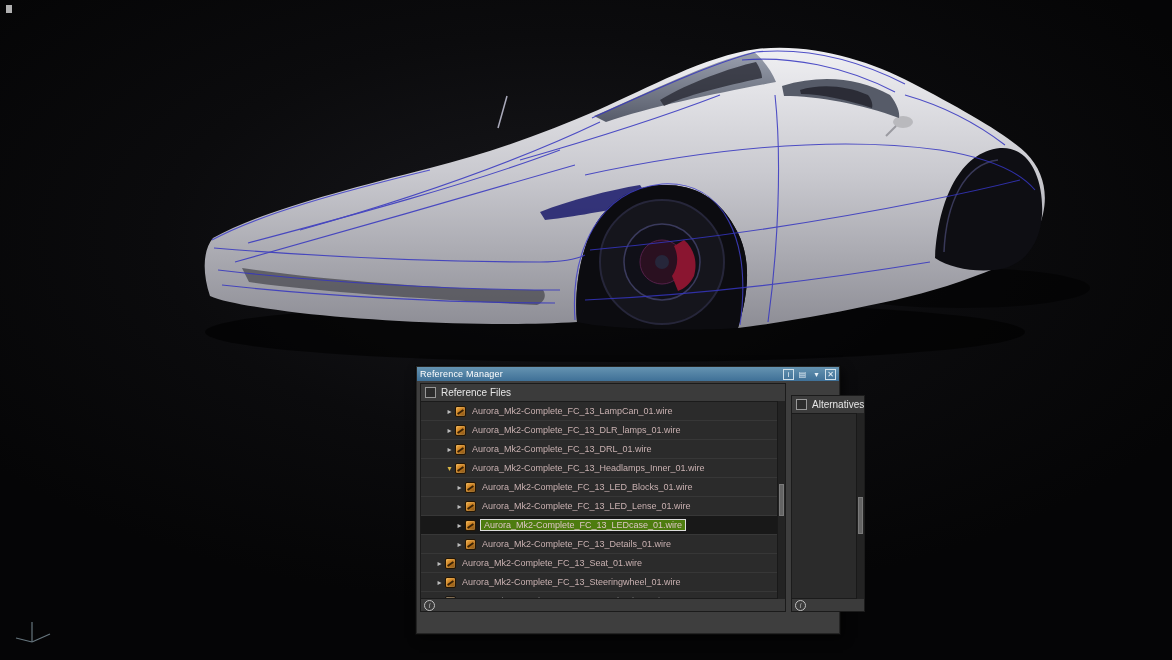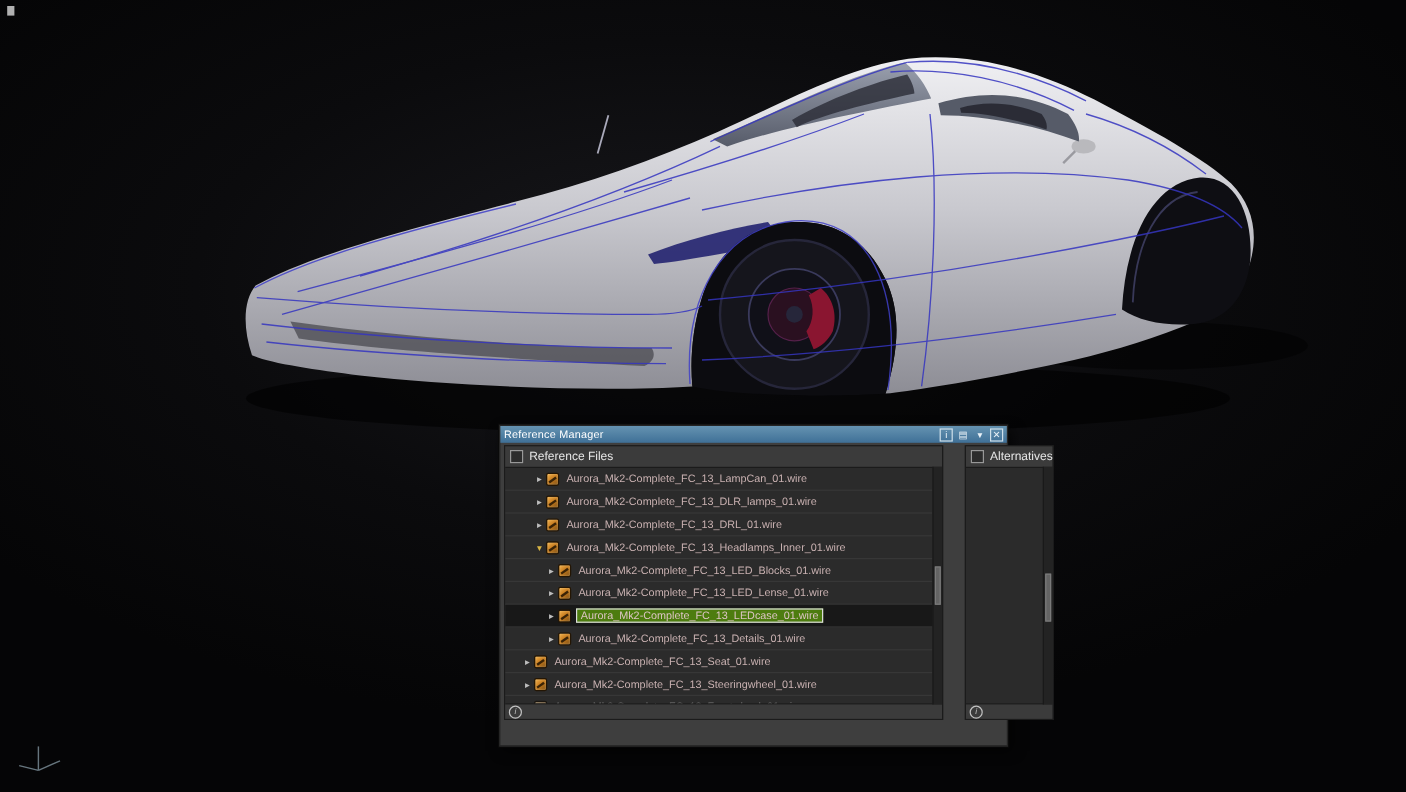--- a/index.html
+++ b/index.html
@@ -7,42 +7,42 @@
     position:relative; width:1172px; height:660px; overflow:hidden;
     background: radial-gradient(ellipse 62% 56% at 48% 36%, #18181c 0%, #0b0b0d 55%, #050506 100%);
     font-family:"Liberation Sans","DejaVu Sans",sans-serif;
   }
   .corner-marker { position:absolute; left:6px; top:5px; width:6px; height:8px; background:#cfcfcf; opacity:.85; }
   .car-svg { position:absolute; left:0; top:0; width:1172px; height:660px; }
   .axis-triad { position:absolute; left:10px; bottom:4px; width:46px; height:42px; }
 
   
   .refman {
-    position:absolute; left:416px; top:354px; width:424px; height:268px;
+    position:absolute; left:416px; top:366px; width:424px; height:268px;
     background:#3e3e3e; border:1px solid #242424; box-sizing:border-box;
     box-shadow:0 0 0 1px #0a0a0a, 3px 4px 10px rgba(0,0,0,.65);
   }
   .titlebar {
     height:14px; background:linear-gradient(#6593b1,#3f7097);
     display:flex; align-items:center; padding:0 3px;
   }
   .titlebar .title { font-size:9px; color:#ffffff; flex:1; letter-spacing:.2px; white-space:nowrap; }
   .tb-icon {
     width:11px; height:11px; font-size:8px; line-height:11px; text-align:center;
     color:#eaf2f8; margin-left:3px; box-sizing:border-box; cursor:default;
   }
   .tb-icon.boxed { border:1px solid #cfe0ea; line-height:9px; }
 
   .menubar { height:19px; background:#2a2a2a; border-bottom:1px solid #161616; display:flex; align-items:center; padding-left:2px; }
   .menu-item { font-size:9.5px; color:#c9c9c9; padding:0 8px; white-space:nowrap; }
 
-  .content { display:flex; gap:18px; padding:2px 3px; height:233px; box-sizing:border-box; }
+  .content { display:flex; gap:5px; padding:2px 3px; height:233px; box-sizing:border-box; }
   .panel { background:#2b2b2b; border:1px solid #1b1b1b; display:flex; flex-direction:column; position:relative; box-sizing:border-box; }
   .panel.files { width:366px; flex:none; }
-  .panel.alts  { flex:1; }
+  .panel.alts  { flex:1;margin-top:12px; }
 
   .panel-header { height:17px; flex:none; background:#3b3b3b; border-bottom:1px solid #1b1b1b; display:flex; align-items:center; font-size:10px; color:#e6e6e6; white-space:nowrap; }
   .checkbox { width:9px; height:9px; flex:none; border:1px solid #989898; background:#2c2c2c; margin:0 5px 0 4px; }
 
   .list { flex:1; overflow:hidden; position:relative; background:#2b2b2b; }
   .row { height:19px; box-sizing:border-box; border-bottom:1px solid #373737; display:flex; align-items:center; font-size:9px; color:#c9b1b1; white-space:nowrap; }
   .row.selected { background:#181818; }
   .row .expander { width:9px; flex:none; font-size:8px; color:#bdbdbd; text-align:center; line-height:9px; }
   .row .expander.open { color:#d8b545; }
   .wire-icon {

